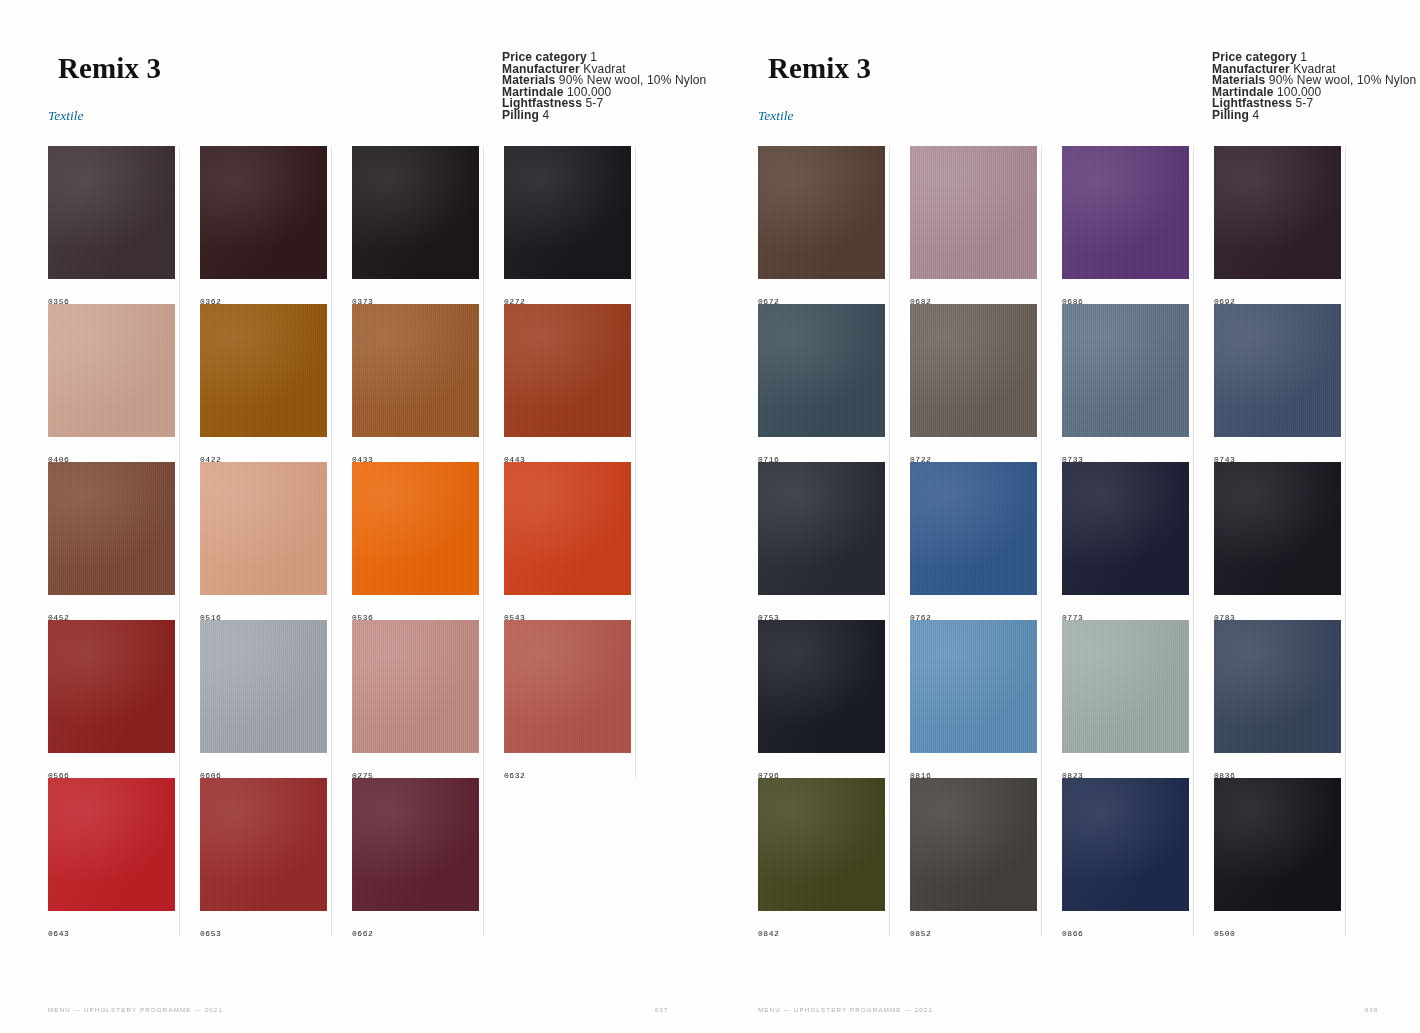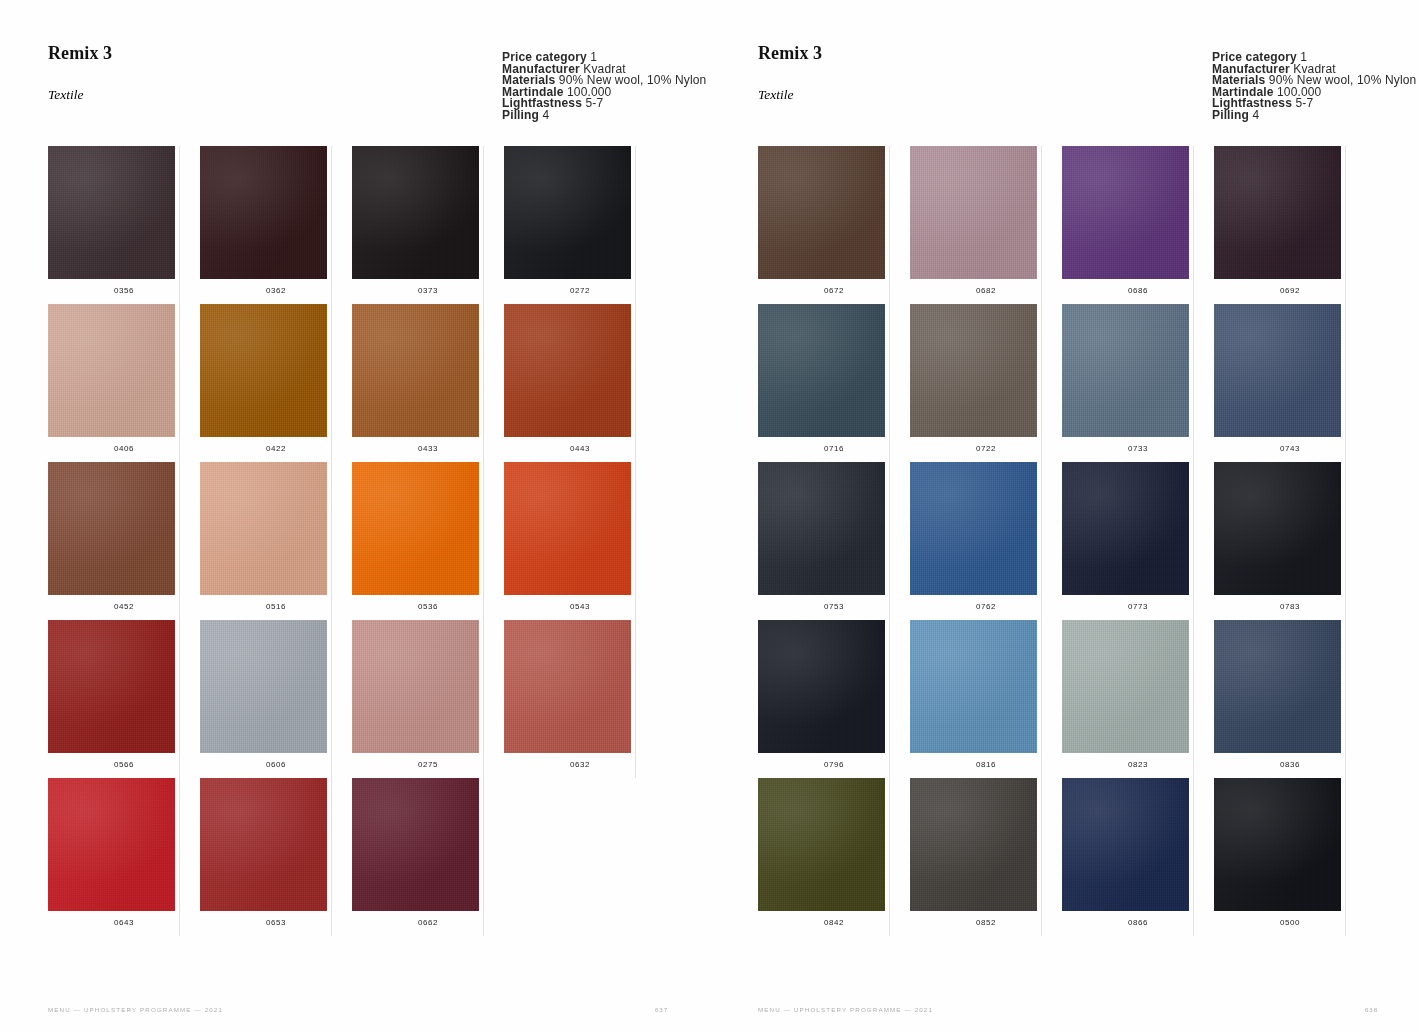--- a/index.html
+++ b/index.html
@@ -38,31 +38,31 @@
   .head {
     position: absolute;
     top: 44px;
     left: 0;
     right: 0;
     height: 90px;
   }
   .title {
     font-family: "Liberation Serif", serif;
     font-weight: 700;
-    font-size: 18px;
+    font-size: 29px;
     letter-spacing: 0.1px;
     line-height: 1;
-    margin: 0;
+    margin: 10px;
     color: #121212;
   }
   .subtitle {
     font-family: "Liberation Serif", serif;
     font-style: italic;
     font-size: 13.5px;
-    color: #000000;
+    color: #0369a1;
     margin-top: 26px;
     line-height: 1;
   }
   .specs {
     position: absolute;
     top: 8px;
     left: 454px;
     font-size: 12px;
     line-height: 11.5px;
     color: #2a2a2a;
@@ -126,23 +126,22 @@
     position: absolute;
     inset: 0;
     background:
       radial-gradient(120% 90% at 30% 25%, rgba(255,255,255,0.10), rgba(255,255,255,0) 62%),
       linear-gradient(115deg, rgba(255,255,255,0.05) 0%, rgba(0,0,0,0.05) 70%);
   }
   .code {
     font-size: 8px;
     letter-spacing: 0.55px;
     color: #242424;
-    margin-top: 7px;
-    font-family: Liberation Sans, sans-serif;
-    text-align: center;
+    margin-top: 18px;
+    font-family: Liberation Mono, monospace;
   }
   
   .footer {
     position: absolute;
     left: 0;
     right: 0;
     bottom: 20px;
     display: flex;
     justify-content: space-between;
     align-items: baseline;

